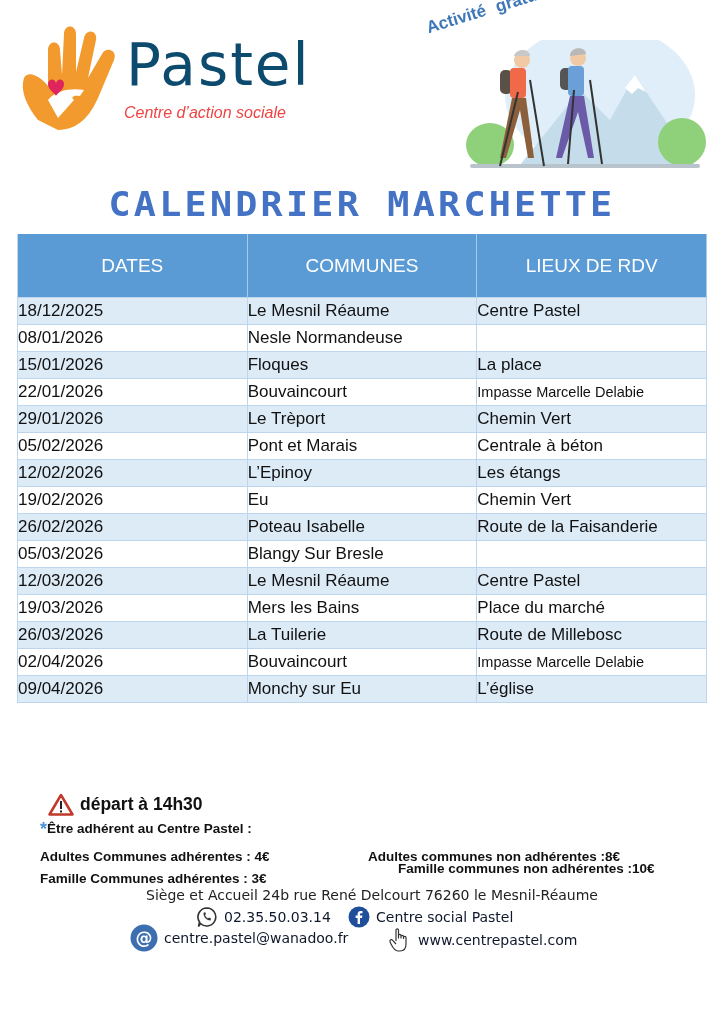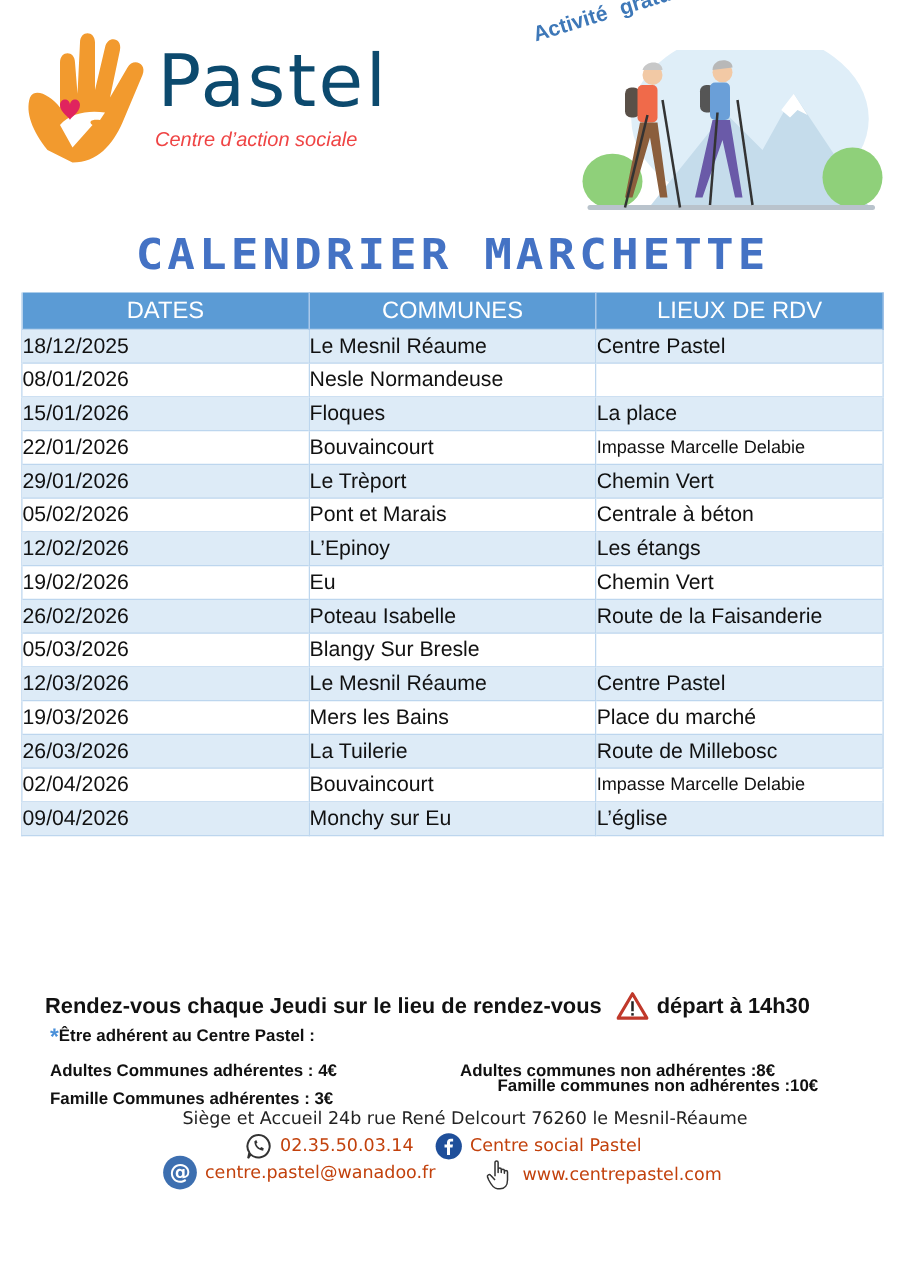--- a/index.html
+++ b/index.html
@@ -19,37 +19,37 @@
   .badge { left: 430px; top: 18px; transform: rotate(-17deg); transform-origin: left bottom;
            font-size: 17px; font-weight: bold; color: #3e78b8; white-space: nowrap; word-spacing: 6px; }
 
   
   .doc-title { left: 0; width: 724px; top: 184px; text-align: center; font-family: "DejaVu Sans Mono", monospace;
                font-size: 34px; font-weight: bold; color: #4472c4; letter-spacing: 3px; transform: scaleX(1.08); }
 
   
   table.cal { position: absolute; left: 17px; top: 234px; width: 690px; border-collapse: collapse; table-layout: fixed; }
   table.cal th { background: #5b9bd5; color: #ffffff; font-weight: normal; font-size: 19px; height: 29px;
-                 padding: 0; text-align: center; border-right: 1px solid #a9c8ea; }
+                 padding: 17px; text-align: center; border-right: 1px solid #a9c8ea; }
   table.cal td { height: 26px; padding: 0; font-size: 17px; font-weight: normal;
                  border-right: 1px solid #bdd6ee; border-top: 1px solid #bdd6ee; white-space: nowrap; overflow: hidden; }
   table.cal tr:nth-child(odd) td { background: #ddebf7; }
   table.cal tr:nth-child(even) td { background: #ffffff; }
   table.cal td.small { font-size: 14.5px; }
   table.cal tr td:first-child, table.cal tr th:first-child { border-left: 1px solid #bdd6ee; }
   table.cal tbody tr:last-child td { border-bottom: 1px solid #bdd6ee; margin-top: 23px; }
 
   
   .rdv { left: 36px; top: 793px; font-size: 17.5px; font-weight: bold; white-space: nowrap; display: flex; align-items: center; }
   .rdv .warn { display: inline-block; margin: 0 6px 0 12px; }
   .note { left: 40px; top: 819px; font-size: 13.5px; font-weight: bold; white-space: nowrap; }
   .note .star { color: #4a90d9; font-size: 18px; vertical-align: -2px; }
   .price { font-size: 13.5px; font-weight: bold; white-space: nowrap; }
   .address { left: 0; width: 744px; top: 887px; text-align: center; font-size: 14px; color: #222; white-space: nowrap; font-family: "DejaVu Sans", sans-serif; }
-  .contact { font-size: 14px; color: #c2410c; white-space: nowrap; font-family: "DejaVu Sans", sans-serif; display: flex; align-items: center; justify-content: center; }
+  .contact { font-size: 14px; color: #0f172a; white-space: nowrap; font-family: "DejaVu Sans", sans-serif; display: flex; align-items: center; justify-content: center; }
   .contact svg { margin-right: 6px; }
 </style>
 </head>
 <body>
 
 <div class="abs logo">
   <svg class="abs logo-hand" width="110" height="115" viewBox="0 0 110 115">
     <path d="M20 100 C 8 85, 2 70, 6 58 C 10 50, 22 56, 30 66 L 30 30 C 30 20, 42 20, 42 30 L 44 55 L 46 14 C 46 4, 58 4, 58 14 L 58 52 L 66 18 C 68 8, 80 10, 78 20 L 70 58 L 84 34 C 88 26, 100 30, 96 40 L 80 78 C 72 96, 60 110, 40 110 Z" fill="#f29a2e"></path>
     <path d="M30 80 C 38 70, 54 68, 66 70 L 62 76 C 56 75, 52 77, 56 80 L 40 98 Z" fill="#ffffff"></path>
     <path d="M30 64 C 30 58, 38 58, 38 64 C 38 58, 46 58, 46 64 C 46 70, 38 74, 38 76 C 38 74, 30 70, 30 64 Z" fill="#e0245e"></path>
@@ -167,21 +167,20 @@
       </tr>
     <tr>
         <td>09/04/2026</td>
         <td>Monchy sur Eu</td>
         <td>L’église</td>
       </tr>
   </tbody>
 </table>
 
 <div class="abs rdv">
-  <span>Rendez-vous chaque Jeudi sur le lieu de rendez-vous</span>
   <svg class="warn" width="26" height="23" viewBox="0 0 26 23">
     <polygon points="13,2 24.5,21.5 1.5,21.5" fill="#ffffff" stroke="#c0392b" stroke-width="2.5" stroke-linejoin="round"></polygon>
     <rect x="12" y="8" width="2" height="8" fill="#222"></rect>
     <rect x="12" y="17.5" width="2" height="2" fill="#222"></rect>
   </svg>
   <span>départ à 14h30</span>
 </div>
 
 <div class="abs note">
   <span class="star">*</span><span>Être adhérent au Centre Pastel :</span>

